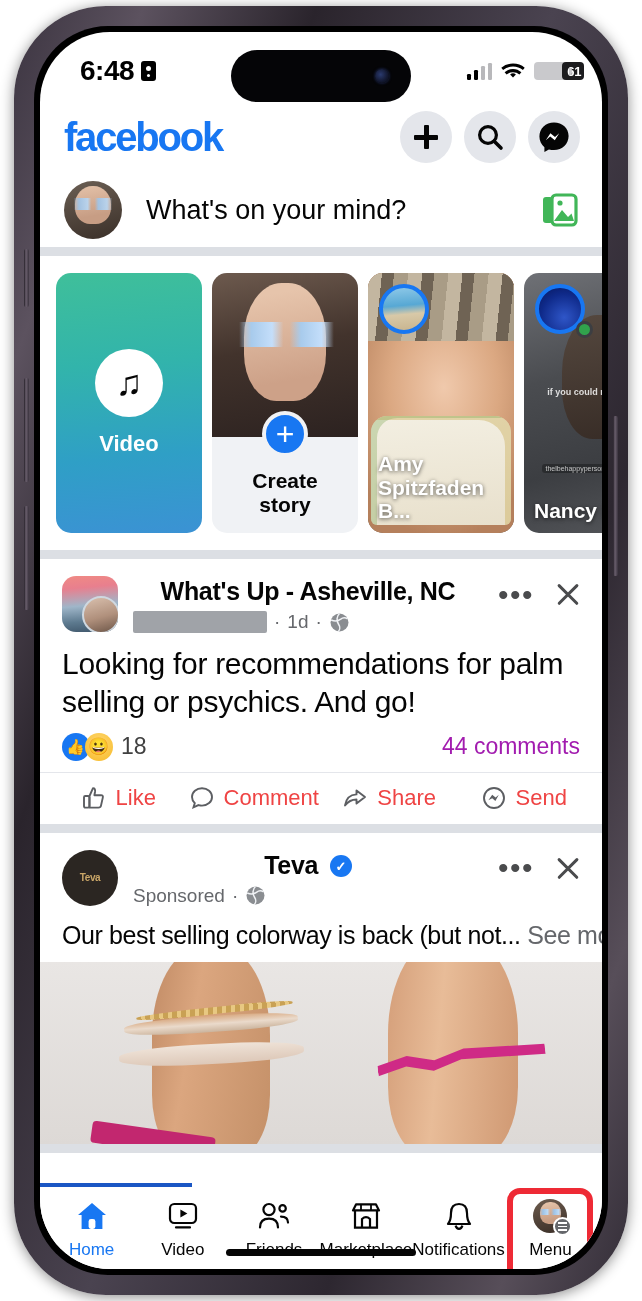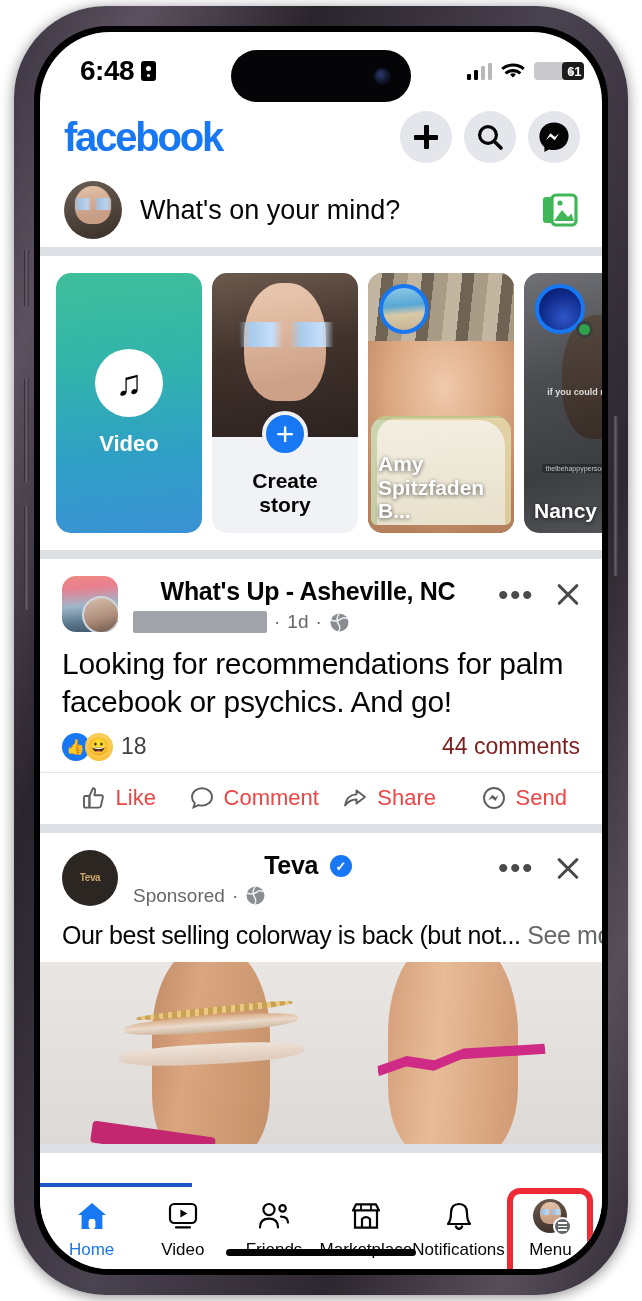--- a/index.html
+++ b/index.html
@@ -140,21 +140,21 @@
   .plus-glyph::before, .plus-glyph::after {
     content: ""; position: absolute; background: #050505; border-radius: 1px;
   }
   .plus-glyph::before { left: 10px; top: 0; width: 4.5px; height: 24px; }
   .plus-glyph::after  { left: 0; top: 10px; width: 24px; height: 4.5px; }
 
   
   .composer {
     height: 80px;
     display: flex; align-items: center;
-    padding: 0 22px 3px 24px; gap: 18px;
+    padding: 0 22px 3px 24px; gap: 24px;
     border-bottom: 9px solid #dcdfe4;
   }
   .avatar-me {
     width: 58px; height: 58px; border-radius: 50%;
     flex-shrink: 0; overflow: hidden;
     background: linear-gradient(165deg, #6b5f54 0%, #3a2f28 100%);
     position: relative;
   }
   .avatar-me::before {
     content: ""; position: absolute;
@@ -345,21 +345,21 @@
   .react-pill {
     width: 28px; height: 28px; border-radius: 50%;
     display: flex; align-items: center; justify-content: center;
   }
   .react-like { background: #1877f2; color: #fff; font-size: 15px; }
   .react-haha {
     background: radial-gradient(circle at 50% 35%, #ffd972 0%, #f7b928 100%);
     margin-left: -5px; font-size: 17px;
   }
   .react-count { font-size: 23px; color: #404040; }
-  .comment-count { font-size: 23px; color: #7f1d1d; }
+  .comment-count { font-size: 23px; color: #a21caf; }
 
   .post-actions {
     display: flex; align-items: center;
     border-top: 1.5px solid #e4e6eb;
     padding: 12px 14px 13px 14px;
     gap: 6px;
   }
   .action-btn {
     flex: 1; display: flex; align-items: center; justify-content: center;
     gap: 9px; font-size: 22px; color: #ef4444; cursor: pointer;
@@ -626,21 +626,21 @@
               <path d="M2.3 8.4c3.4 1.5 7.2 1.2 10-.9 2-1.6 5-1.6 7.2-.2" fill="none" stroke="#f0f2f5" stroke-width="1.6"></path>
             </svg>
           </div>
         </div>
         <div class="post-head-ctrls">
           <div class="dots-btn">•••</div>
           <div class="close-btn"></div>
         </div>
       </div>
 
-      <div class="post-body">Looking for recommendations for palm facebook or psychics. And go!</div>
+      <div class="post-body">Looking for recommendations for palm selling or psychics. And go!</div>
 
       <div class="post-stats">
         <div class="reactions">
           <div class="react-pills">
             <div class="react-pill react-like">👍</div>
             <div class="react-pill react-haha">😀</div>
           </div>
           <span class="react-count">18</span>
         </div>
         <div class="comment-count">44 comments</div>

